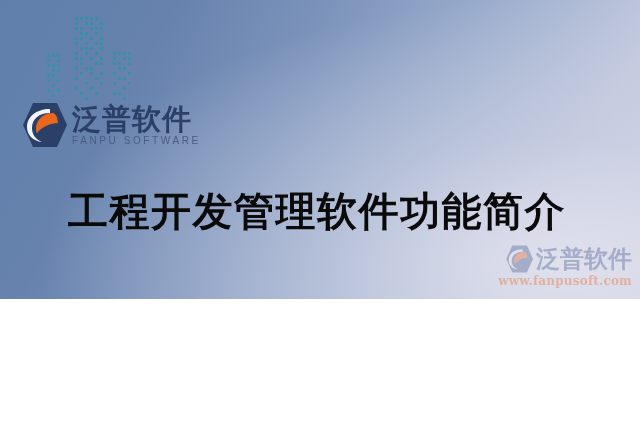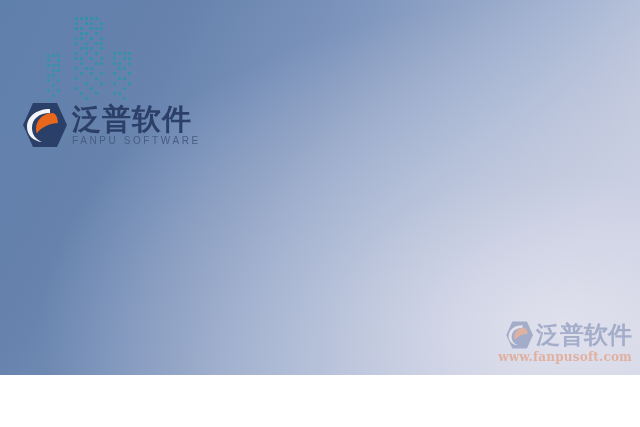--- a/index.html
+++ b/index.html
@@ -4,21 +4,21 @@
 <style>
   html, body {
     margin: 0;
     padding: 0;
     background: #ffffff;
   }
 
   #banner {
     position: relative;
     width: 640px;
-    height: 375px;
+    height: 299px;
     overflow: hidden;
     font-family: "Liberation Sans", "DejaVu Sans", sans-serif;
     
     background:
       radial-gradient(120% 130% at 88% 88%, rgba(226,226,238,0.95) 0%, rgba(205,210,228,0.55) 32%, rgba(150,170,205,0.0) 68%),
       linear-gradient(118deg, #5f80ab 0%, #6682ad 22%, #7f96bd 44%, #a3b3d1 66%, #c2c9de 84%, #cfd2e4 100%);
   }
 
   
   #pixel-skyline {
@@ -243,20 +243,21 @@
       <path d="M33 11 C23 11 16 18 16 27 C16 28.5 16.3 30 16.8 31.2 C22 25 29 21.5 38 21 C37.6 15.2 36 12 33 11 Z" fill="#e8671c"></path>
 
       <path d="M17.5 33 C22 39 29 42 38 41.5 C38.6 34 38.8 27 38.2 22 C29.5 22.6 22.4 26.6 17.5 33 Z" fill="#2b4068"></path>
     </svg>
     <div class="wordmark">
       <div class="cn">泛普软件</div>
       <div class="en">FANPU SOFTWARE</div>
     </div>
   </div>
 
+  <div id="headline">工程开发管理软件功能简介</div>
 
   <div id="watermark">
     <div class="wm-row">
       <svg class="wm-mark" viewBox="0 0 48 46" xmlns="http://www.w3.org/2000/svg" aria-hidden="true">
         <polygon points="13,1 37,1 47,23 37,45 13,45 3,23" fill="#8e9bbd"></polygon>
         <path d="M30 7 C16 7 7 15 7 25 C7 33 13 39 22 40 C15 37 12 32 12 26 C12 17 19 11 30 11 Z" fill="#e6e4ec"></path>
         <path d="M33 11 C23 11 16 18 16 27 C16 28.5 16.3 30 16.8 31.2 C22 25 29 21.5 38 21 C37.6 15.2 36 12 33 11 Z" fill="#e2a084"></path>
         <path d="M17.5 33 C22 39 29 42 38 41.5 C38.6 34 38.8 27 38.2 22 C29.5 22.6 22.4 26.6 17.5 33 Z" fill="#8e9bbd"></path>
       </svg>
       <span class="wm-cn">泛普软件</span>

